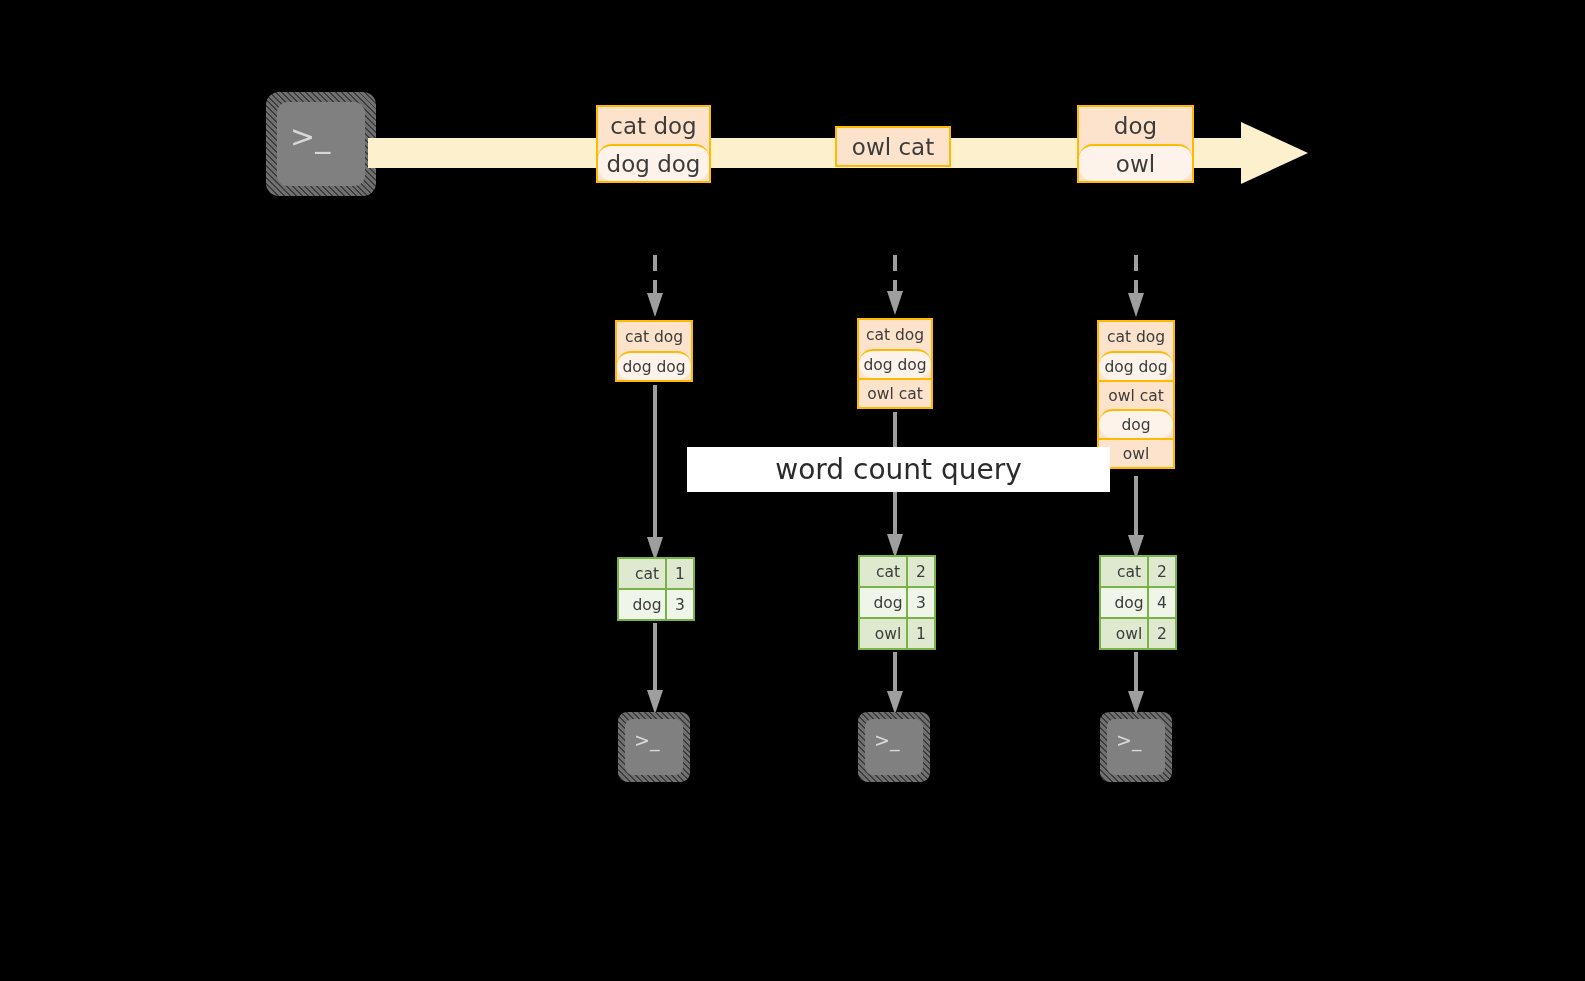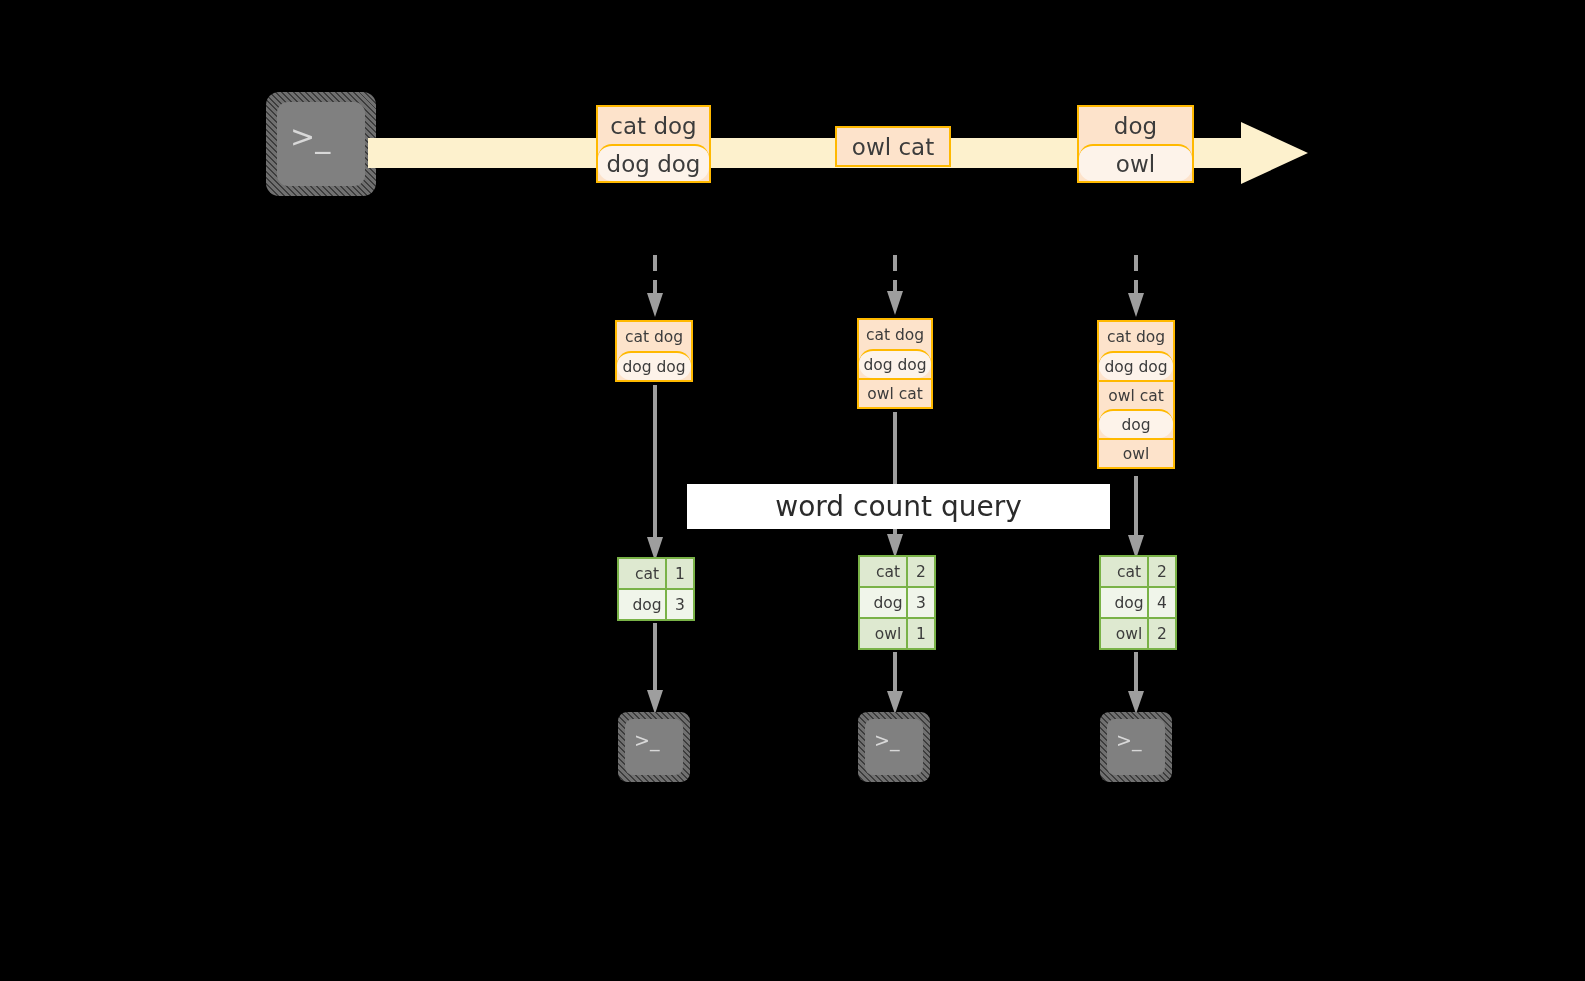--- a/index.html
+++ b/index.html
@@ -126,21 +126,21 @@
   .res-row.even .res-word, .res-row.even .res-count { background: #F0F5EA; }
 
   
   .connector { position: absolute; }
   .connector svg { display: block; overflow: visible; }
 
   
   #query-label {
     position: absolute;
     left: 687px;
-    top: 484px;
+    top: 447px;
     width: 423px;
     height: 45px;
     background: #ffffff;
     display: flex;
     align-items: center;
     justify-content: center;
     font-size: 28px;
     color: #2b2b2b;
     white-space: nowrap;
     z-index: 6;

